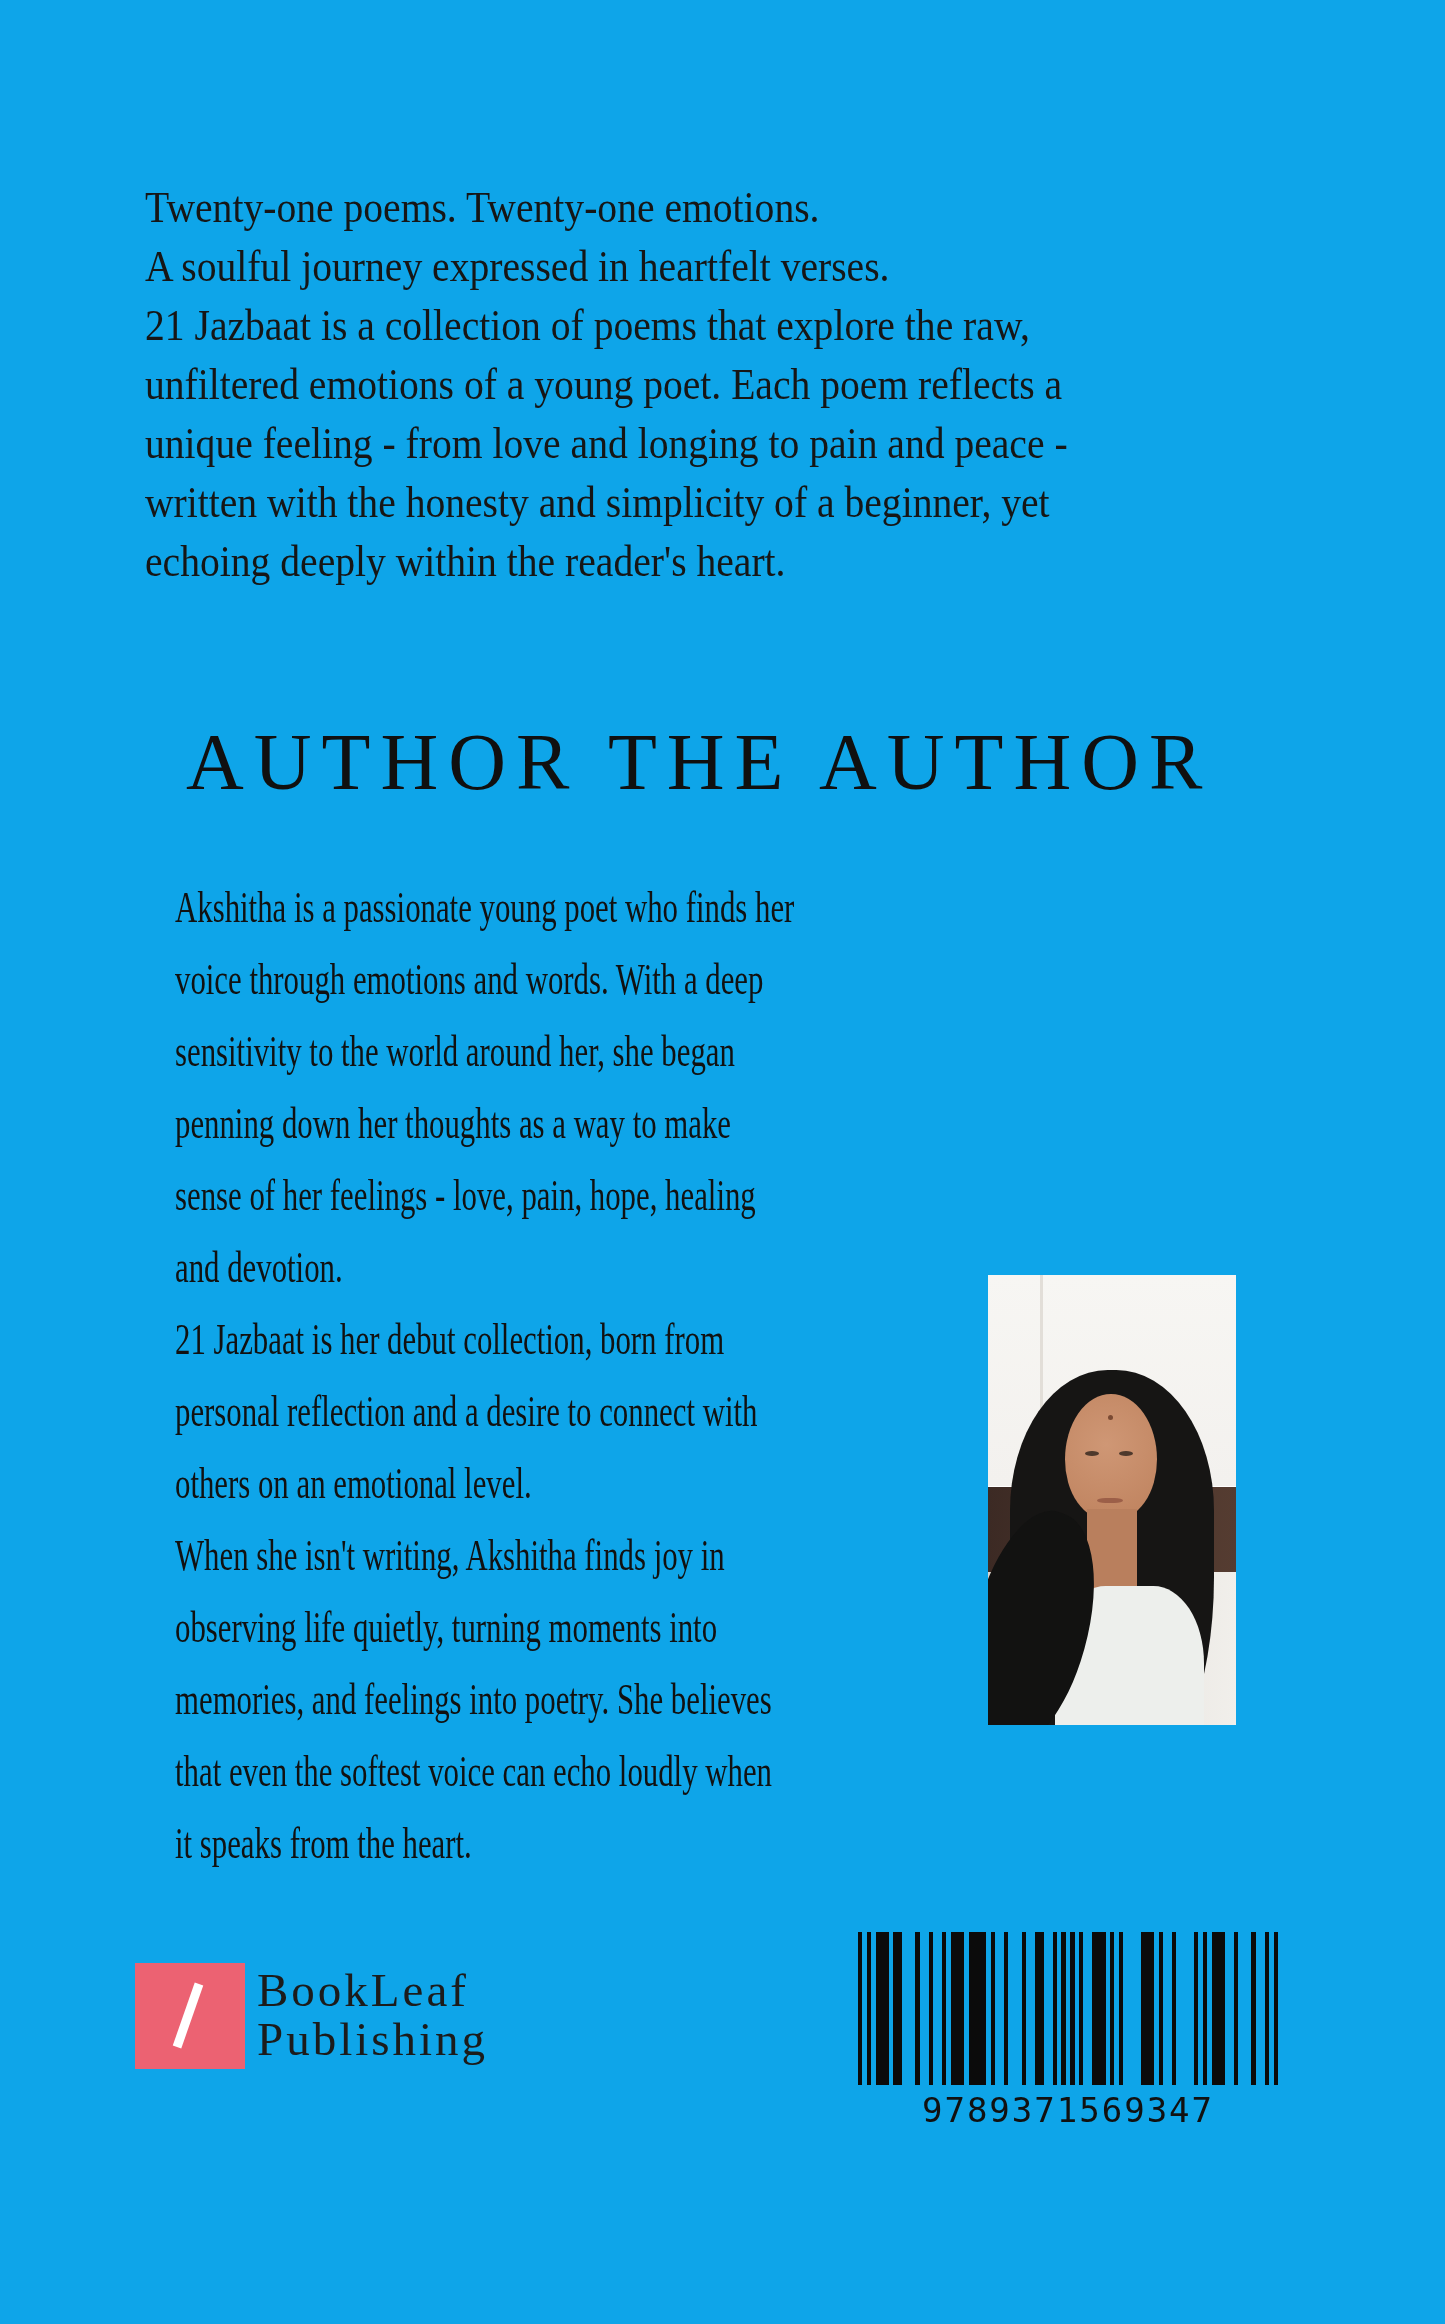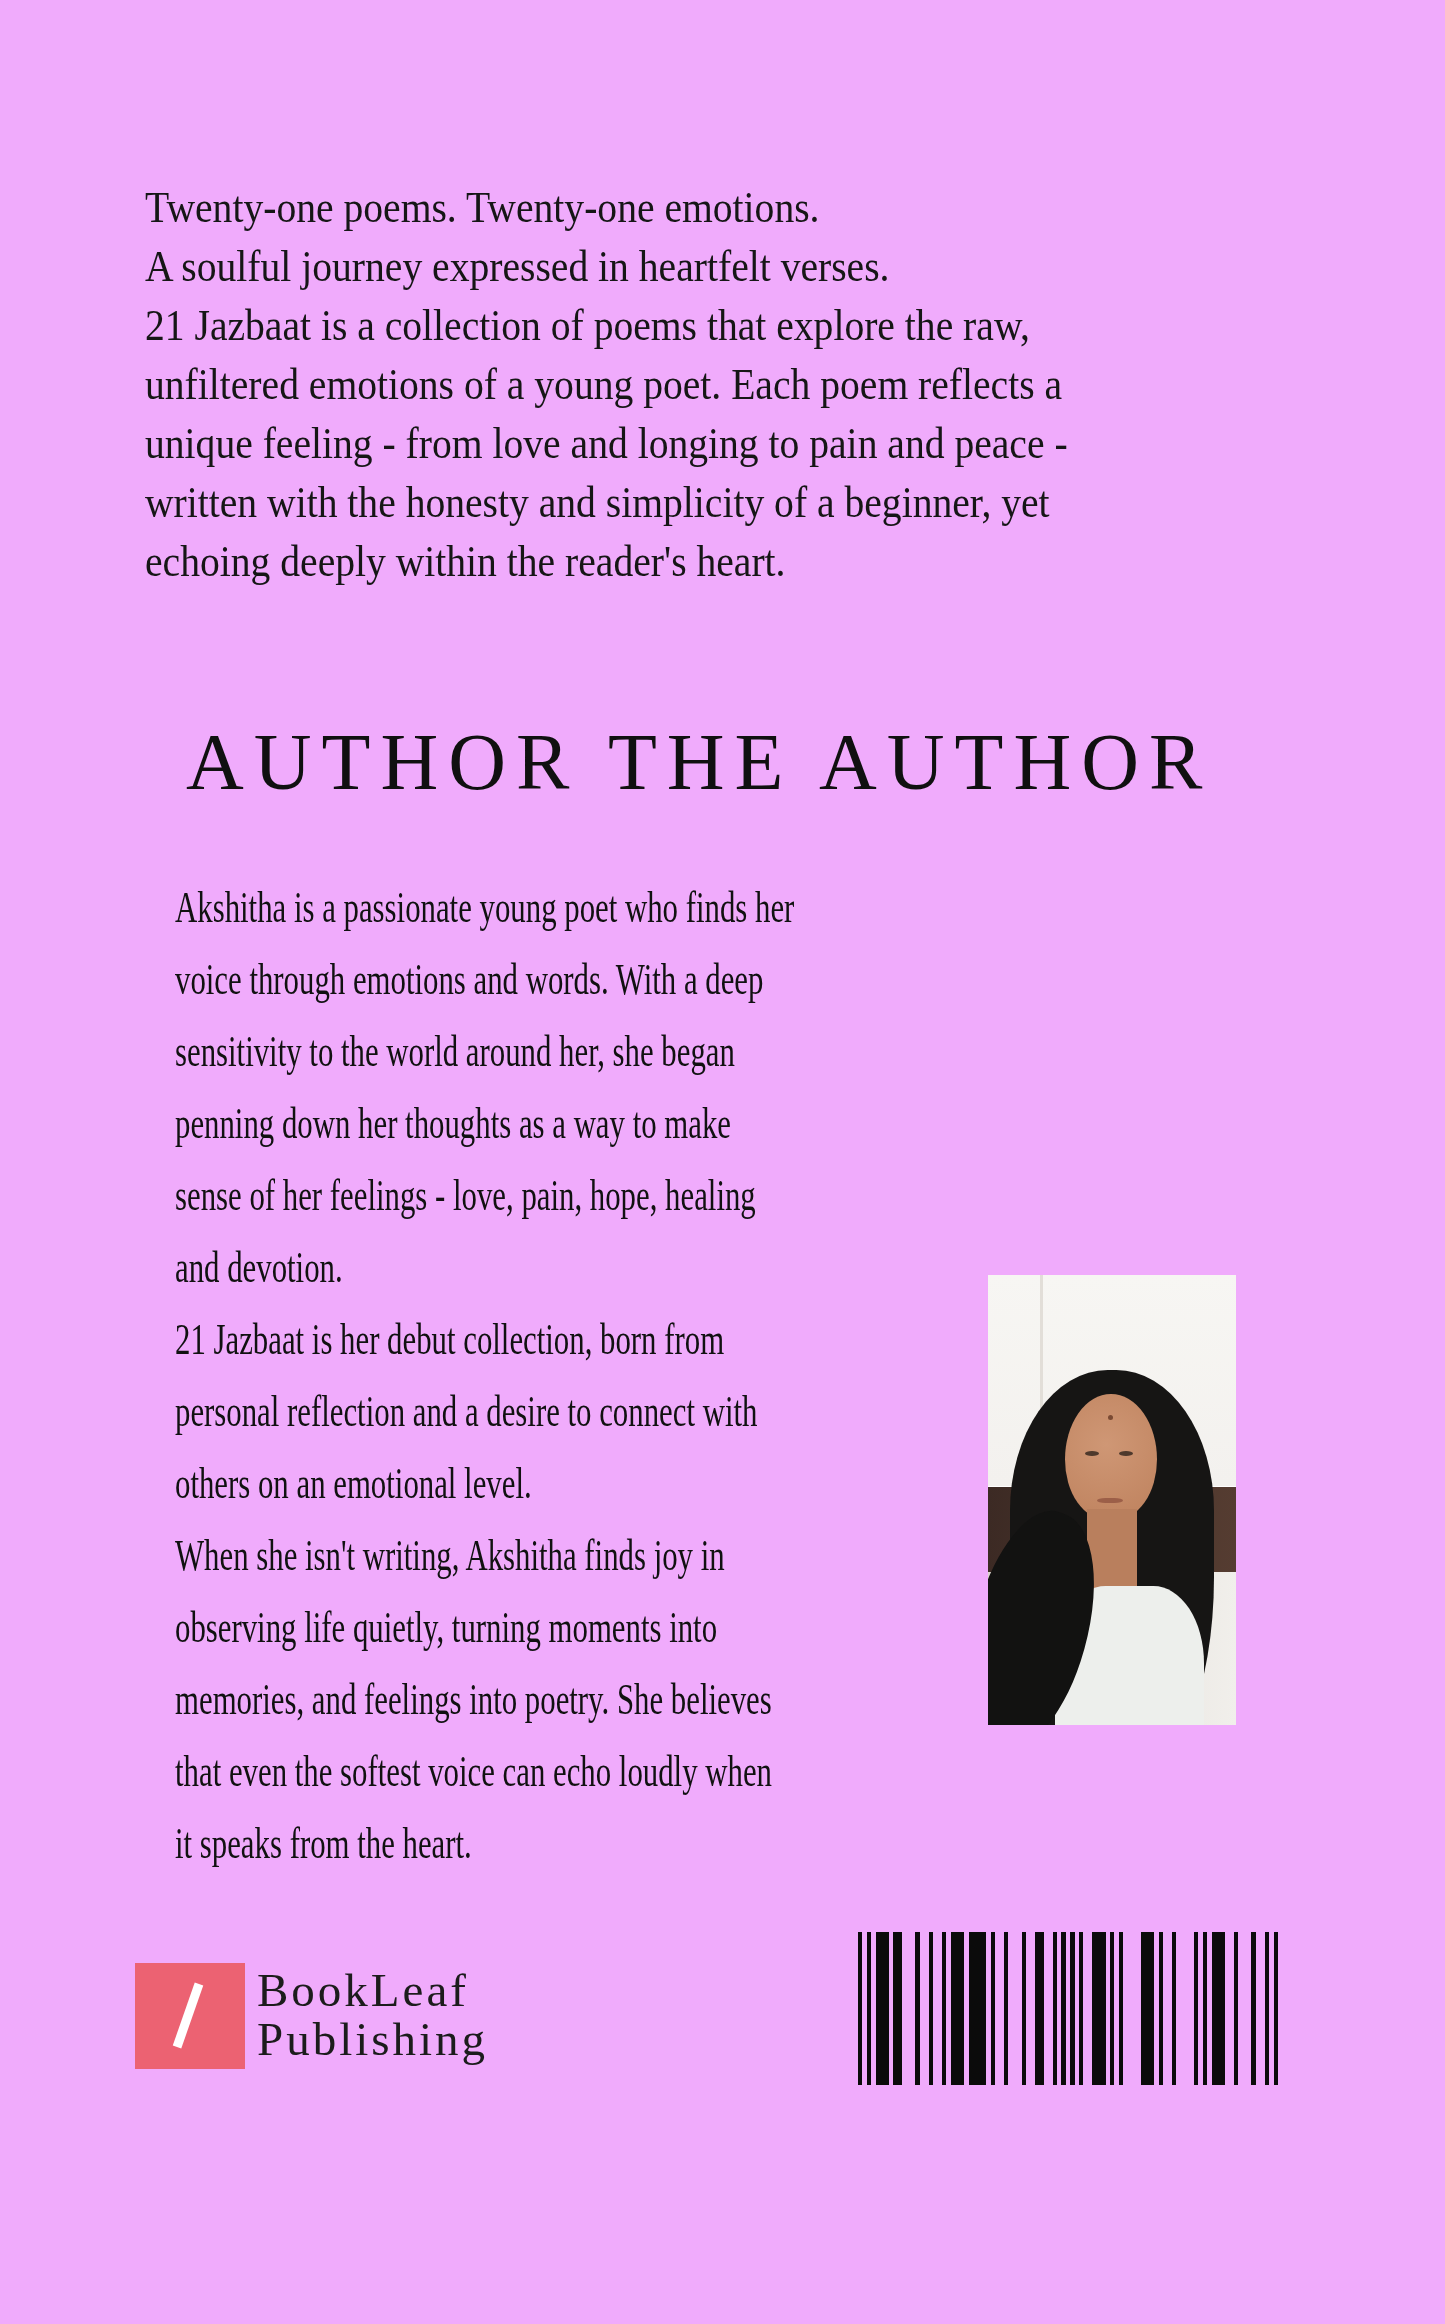--- a/index.html
+++ b/index.html
@@ -1,16 +1,16 @@
 <!DOCTYPE html>
 <html><head>
 <meta charset="utf-8">
 <style>
   html,body{margin:0;padding:0;background:#fff;}
-  .page{position:relative;width:1445px;height:2324px;background:#f0abfc;overflow:hidden;
+  .page{position:relative;width:1445px;height:2324px;background:#0ea5e9;overflow:hidden;
         font-family:"Liberation Serif", serif;color:#141414;}
 
   
   .intro{position:absolute;left:145px;top:178px;font-size:44px;line-height:59px;color:#161616;}
   .intro .line{white-space:nowrap;transform:scaleX(0.90);transform-origin:0 50%;}
 
   
   .about-heading{position:absolute;left:186px;top:720px;font-size:80px;line-height:84px;
                  letter-spacing:10px;color:#101010;white-space:nowrap;}
 
@@ -138,14 +138,15 @@
         <rect x="313.89" y="0" width="4.42" height="153"></rect>
         <rect x="336.00" y="0" width="4.42" height="153"></rect>
         <rect x="344.84" y="0" width="4.42" height="153"></rect>
         <rect x="353.68" y="0" width="13.26" height="153"></rect>
         <rect x="375.79" y="0" width="4.42" height="153"></rect>
         <rect x="393.47" y="0" width="4.42" height="153"></rect>
         <rect x="406.74" y="0" width="4.42" height="153"></rect>
         <rect x="415.58" y="0" width="4.42" height="153"></rect>
       </svg>
   </div>
+  <div class="barcode-number">9789371569347</div>
 
 </div>
 
 </body></html>

